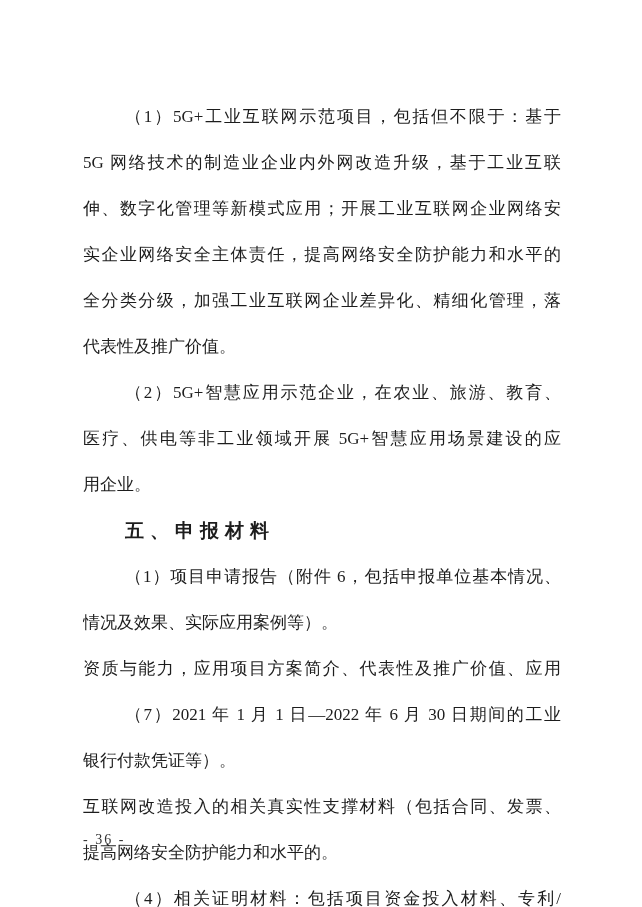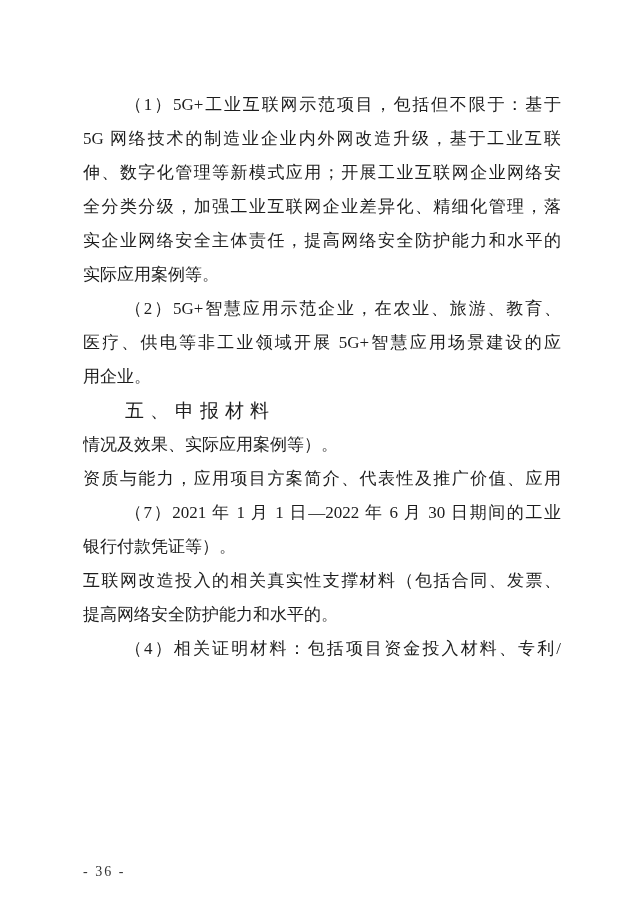--- a/index.html
+++ b/index.html
@@ -17,58 +17,59 @@
     left: 83px;
     top: 88px;
     width: 478px;
     font-size: 17px;
   }
   .line {
     height: 34px;
     line-height: 34px;
     overflow: hidden;
     text-align: justify;
+    margin-top: 12px;
   }
   .fill { text-align-last: justify; }
   .indent { text-indent: 42px; }
   .heading {
     font-family: "Liberation Sans", "DejaVu Sans", sans-serif;
-    font-weight: 400;
+    font-weight: 700;
     font-size: 19px;
     letter-spacing: 6px;
     text-align: left;
     text-align-last: left;
   }
   .pagenum {
     position: absolute;
     left: 83px;
     top: 830px;
     font-size: 14px;
     line-height: 20px;
     letter-spacing: 2px;
     color: #333333;
     font-family: "Liberation Serif", "DejaVu Serif", serif;
-    margin-top: 32px;
   }
 </style>
 </head>
 <body>
 
 <div class="page">
   <div class="textblock">
     <div class="line indent fill">（1）5G+工业互联网示范项目，包括但不限于：基于</div>
     <div class="line fill">5G 网络技术的制造业企业内外网改造升级，基于工业互联</div>
     <div class="line fill">伸、数字化管理等新模式应用；开展工业互联网企业网络安</div>
+    <div class="line fill">实企业网络安全主体责任，提高网络安全防护能力和水平的</div>
     <div class="line fill">全分类分级，加强工业互联网企业差异化、精细化管理，落</div>
-    <div class="line fill">实企业网络安全主体责任，提高网络安全防护能力和水平的</div>
-    <div class="line">实际应用案例等。</div>
+    <div class="line">代表性及推广价值。</div>
     <div class="line indent fill">（2）5G+智慧应用示范企业，在农业、旅游、教育、</div>
     <div class="line fill">医疗、供电等非工业领域开展 5G+智慧应用场景建设的应</div>
     <div class="line">用企业。</div>
     <div class="line indent heading">五、申报材料</div>
+    <div class="line indent fill">（1）项目申请报告（附件 6，包括申报单位基本情况、</div>
     <div class="line">情况及效果、实际应用案例等）。</div>
     <div class="line fill">资质与能力，应用项目方案简介、代表性及推广价值、应用</div>
     <div class="line indent fill">（7）2021 年 1 月 1 日—2022 年 6 月 30 日期间的工业</div>
     <div class="line">银行付款凭证等）。</div>
     <div class="line fill">互联网改造投入的相关真实性支撑材料（包括合同、发票、</div>
     <div class="line">提高网络安全防护能力和水平的。</div>
     <div class="line indent fill">（4）相关证明材料：包括项目资金投入材料、专利/</div>
   </div>
   <div class="pagenum">- 36 -</div>
 </div>

